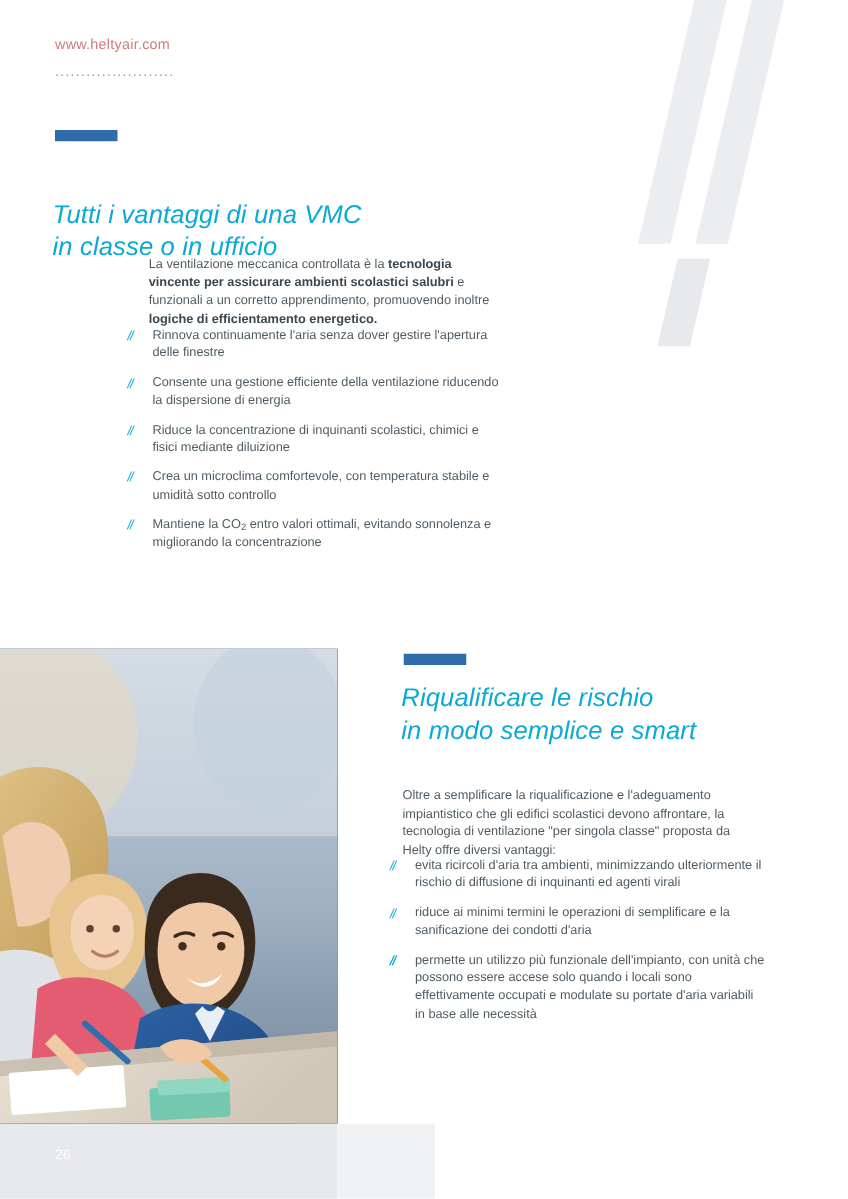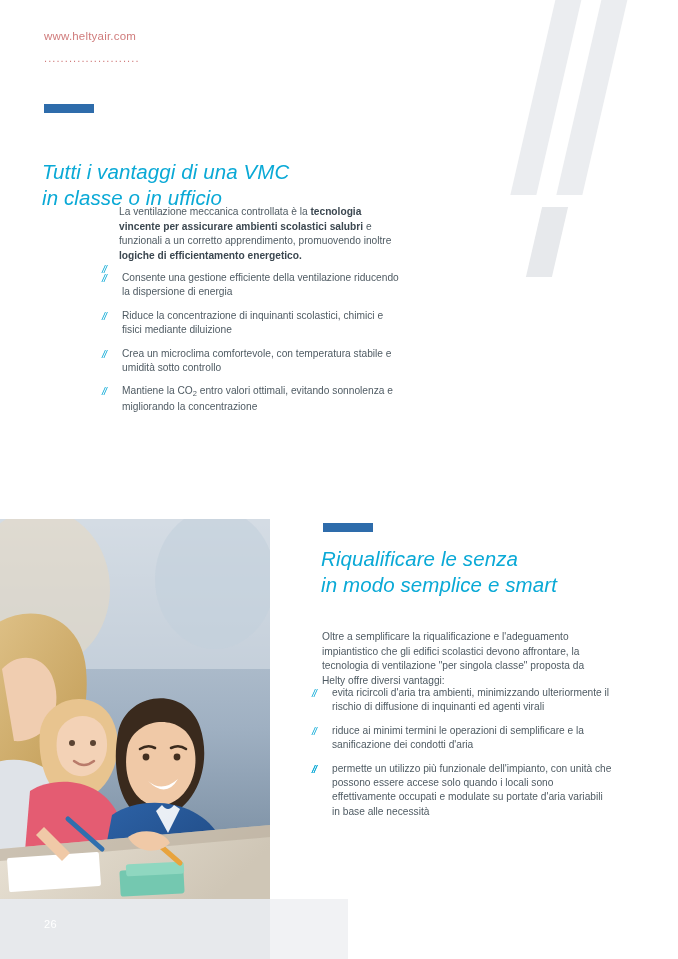--- a/index.html
+++ b/index.html
@@ -168,20 +168,21 @@
   <span>in classe o in ufficio</span>
 </div>
 
 <div class="intro intro-1">
   <span>La ventilazione meccanica controllata è la </span><b>tecnologia vincente per assicurare ambienti scolastici salubri</b><span> e funzionali a un corretto apprendimento, promuovendo inoltre </span><b>logiche di efficientamento energetico.</b>
 </div>
 
 <ul class="bullets bullets-1">
   <li>
     <span class="mark">//</span>
+    <span>Rinnova continuamente l'aria senza dover gestire l'apertura delle finestre</span>
   </li>
   <li>
     <span class="mark">//</span>
     <span>Consente una gestione efficiente della ventilazione riducendo la dispersione di energia</span>
   </li>
   <li>
     <span class="mark">//</span>
     <span>Riduce la concentrazione di inquinanti scolastici, chimici e fisici mediante diluizione</span>
   </li>
   <li>
@@ -252,21 +253,21 @@
 
     <path d="M44 308 l 26 26 l -8 8 l -26 -26 Z" fill="#f0c9a7"></path>
     <path d="M68 300 l 34 30" stroke="#2f6fae" stroke-width="5" stroke-linecap="round"></path>
     <path d="M150 318 l 30 26" stroke="#e8a33d" stroke-width="5" stroke-linecap="round"></path>
     <path d="M128 318 C 142 308, 164 312, 170 324 C 158 336, 136 334, 128 318 Z" fill="#f0c9a7"></path>
   </svg>
 </div>
 
 <div class="accent-bar bar-2"></div>
 <div class="heading head-2">
-  <span>Riqualificare le senza</span><br>
+  <span>Riqualificare le rischio</span><br>
   <span>in modo semplice e smart</span>
 </div>
 
 <div class="intro intro-2">Oltre a semplificare la riqualificazione e l'adeguamento impiantistico che gli edifici scolastici devono affrontare, la tecnologia di ventilazione "per singola classe" proposta da Helty offre diversi vantaggi:</div>
 
 <ul class="bullets bullets-2">
   <li>
     <span class="mark">//</span>
     <span>evita ricircoli d'aria tra ambienti, minimizzando ulteriormente il rischio di diffusione di inquinanti ed agenti virali</span>
   </li>

